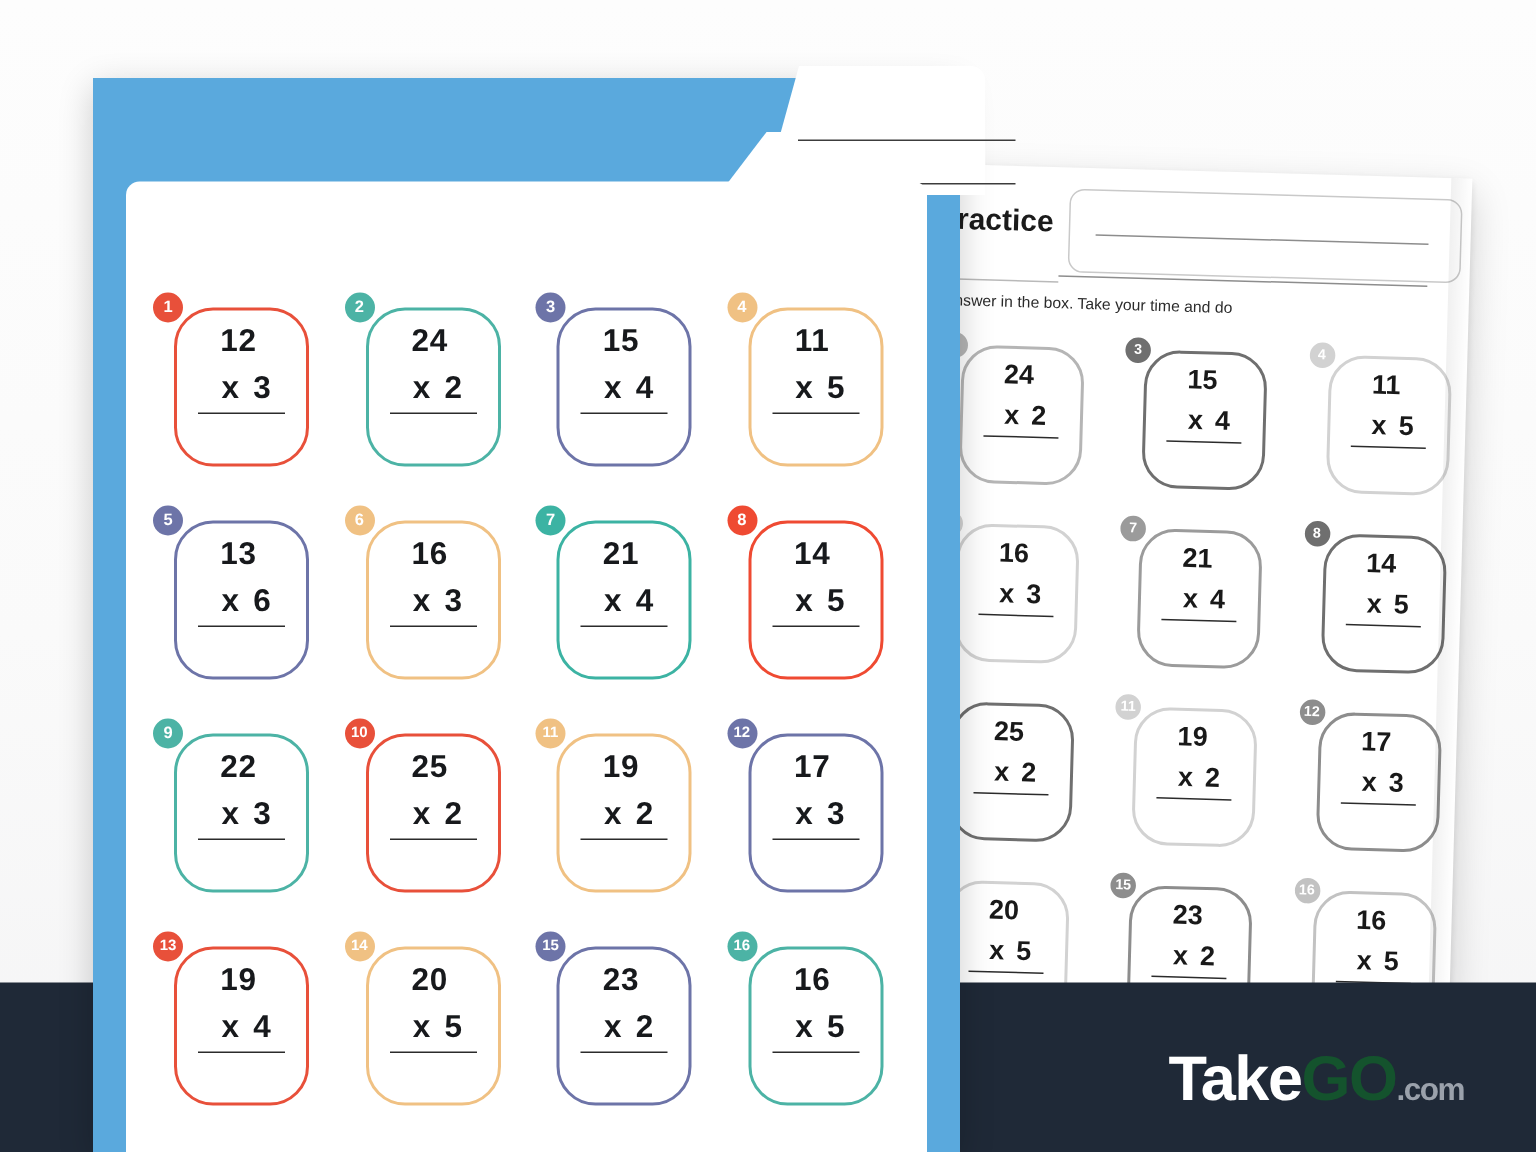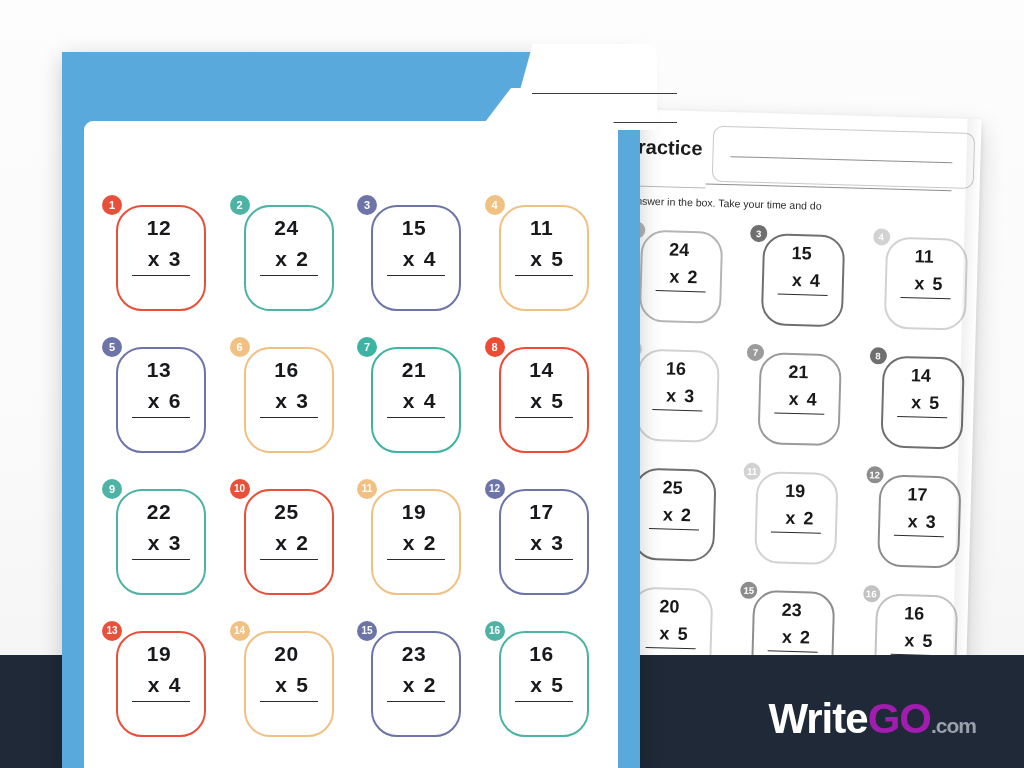--- a/index.html
+++ b/index.html
@@ -20,21 +20,21 @@
   .footer-band{
     position:absolute; left:0; top:655px; width:1024px; height:113px;
     background:#1f2937;
   }
   .footer-logo{
     position:absolute; right:48px; top:698px;
     font-size:42px; font-weight:bold; letter-spacing:-1px;
     line-height:1; white-space:nowrap;
   }
   .logo-skool{ color:#ffffff; }
-  .logo-go{ color:#a21caf; }
+  .logo-go{ color:#14532d; }
   .logo-com{ color:#9aa1ab; font-size:21px; font-weight:bold; }
 
   
   .sheet-back{
     position:absolute; left:614px; top:114px;
     width:360px; height:546px;
     background:#ffffff;
     transform:rotate(1.6deg);
     box-shadow:0 10px 26px rgba(0,0,0,.18), 0 2px 6px rgba(0,0,0,.10);
     overflow:hidden;
@@ -451,14 +451,14 @@
             <div class="top-num">16</div>
             <div class="bot-row"><span class="sign">x</span><span>5</span></div>
           </div>
           <div class="badge two-digit" style="background: rgb(76, 179, 165);">16</div>
         </div>
       </div>
   </div>
 </div>
 
 <div class="footer-logo">
-  <span class="logo-skool">Write</span><span class="logo-go">GO</span><span class="logo-com">.com</span>
+  <span class="logo-skool">Take</span><span class="logo-go">GO</span><span class="logo-com">.com</span>
 </div>
 
 </body></html>

